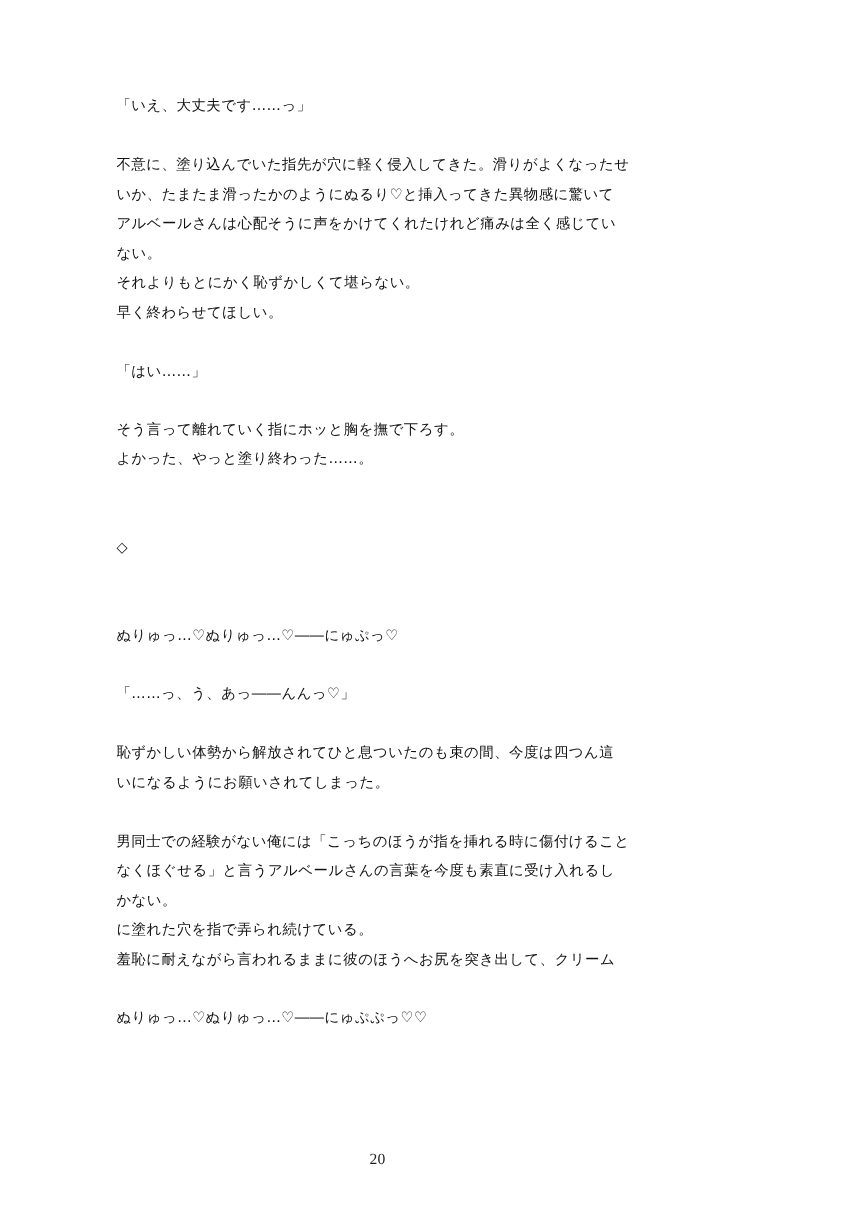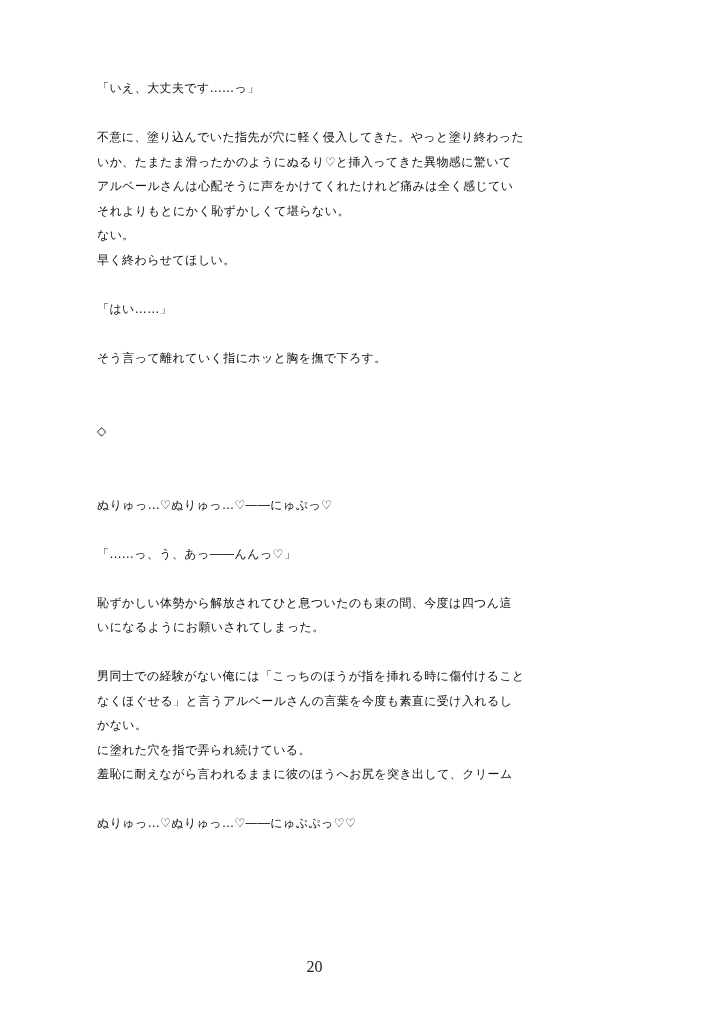--- a/index.html
+++ b/index.html
@@ -31,40 +31,41 @@
     .blank {
       height: 24.5px;
     }
     .page-number {
       position: absolute;
       left: 0;
       width: 629px;
       top: 958px;
       text-align: center;
       font-family: "Liberation Serif", "DejaVu Serif", serif;
-      font-size: 16px;
+      font-size: 13px;
       color: #222222;
     }
   </style>
 </head>
 <body>
 
 <div class="page">
   <div class="line">「いえ、大丈夫です……っ」</div>
   <div class="line blank"></div>
-  <div class="line">不意に、塗り込んでいた指先が穴に軽く侵入してきた。やっと塗り終わった</div>
+  <div class="line">不意に、塗り込んでいた指先が穴に軽く侵入してきた。滑りがよくなったせ</div>
   <div class="line">いか、たまたま滑ったかのようにぬるり♡と挿入ってきた異物感に驚いて</div>
   <div class="line">アルベールさんは心配そうに声をかけてくれたけれど痛みは全く感じてい</div>
+  <div class="line">ない。</div>
   <div class="line">それよりもとにかく恥ずかしくて堪らない。</div>
-  <div class="line">ない。</div>
   <div class="line">早く終わらせてほしい。</div>
   <div class="line blank"></div>
   <div class="line">「はい……」</div>
   <div class="line blank"></div>
   <div class="line">そう言って離れていく指にホッと胸を撫で下ろす。</div>
+  <div class="line">よかった、やっと塗り終わった……。</div>
   <div class="line blank"></div>
   <div class="line blank"></div>
   <div class="line">◇</div>
   <div class="line blank"></div>
   <div class="line blank"></div>
   <div class="line">ぬりゅっ…♡ぬりゅっ…♡――にゅぷっ♡</div>
   <div class="line blank"></div>
   <div class="line">「……っ、う、あっ――んんっ♡」</div>
   <div class="line blank"></div>
   <div class="line">恥ずかしい体勢から解放されてひと息ついたのも束の間、今度は四つん這</div>

